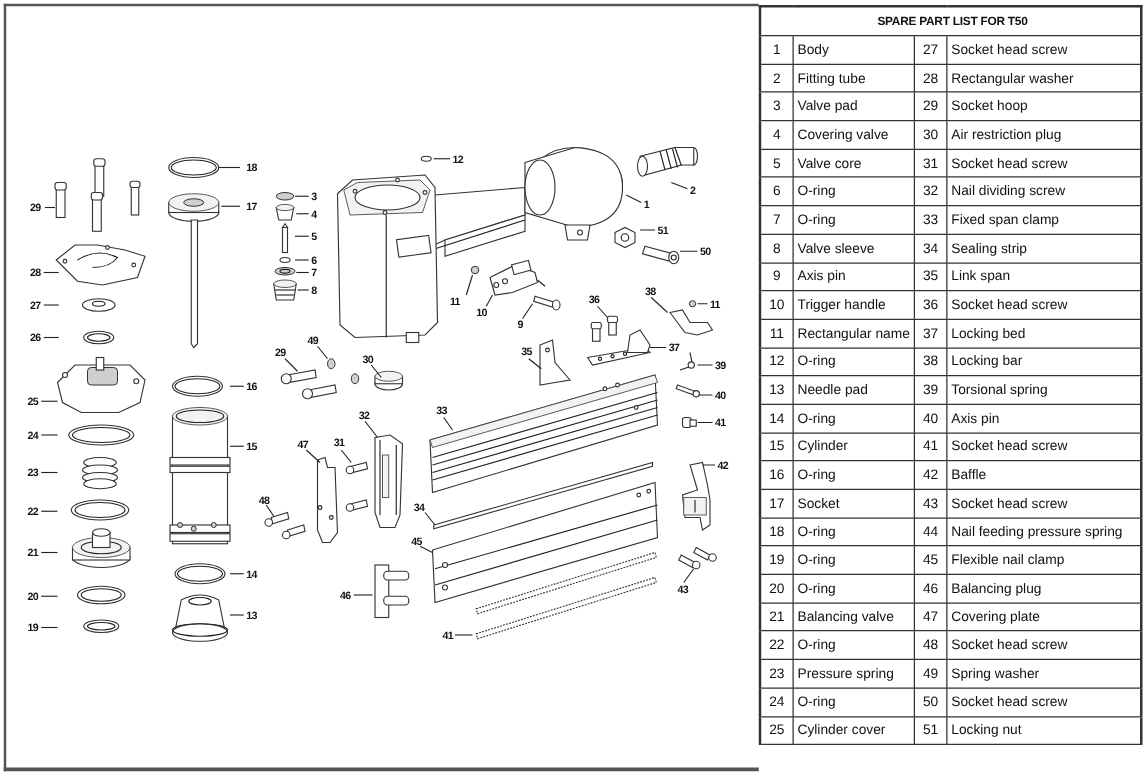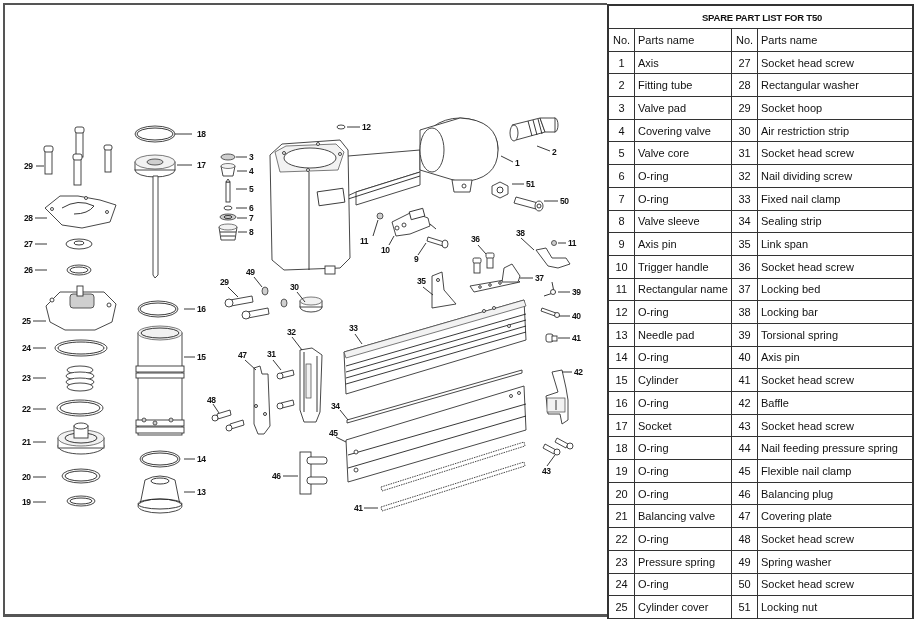--- a/index.html
+++ b/index.html
@@ -431,69 +431,63 @@
     <text class="lbl" x="560" y="204">50</text>
     <text class="lbl" x="526" y="187">51</text>
   </g>
 </svg>
 
 <table id="parts-table">
   <thead>
     <tr>
       <th class="title" colspan="4">SPARE PART LIST FOR T50</th>
     </tr>
-    <tr>
-      <td class="no">No.</td>
-      <td class="name1">Parts name</td>
-      <td class="no2">No.</td>
-      <td>Parts name</td>
-    </tr>
   </thead>
   <tbody id="parts-body">
       <tr>
         <td class="no">1</td>
-        <td class="name1">Axis</td>
+        <td class="name1">Body</td>
         <td class="no2">27</td>
         <td>Socket head screw</td>
       </tr>
       <tr>
         <td class="no">2</td>
         <td class="name1">Fitting tube</td>
         <td class="no2">28</td>
         <td>Rectangular washer</td>
       </tr>
       <tr>
         <td class="no">3</td>
         <td class="name1">Valve pad</td>
         <td class="no2">29</td>
         <td>Socket hoop</td>
       </tr>
       <tr>
         <td class="no">4</td>
         <td class="name1">Covering valve</td>
         <td class="no2">30</td>
-        <td>Air restriction strip</td>
+        <td>Air restriction plug</td>
       </tr>
       <tr>
         <td class="no">5</td>
         <td class="name1">Valve core</td>
         <td class="no2">31</td>
         <td>Socket head screw</td>
       </tr>
       <tr>
         <td class="no">6</td>
         <td class="name1">O-ring</td>
         <td class="no2">32</td>
         <td>Nail dividing screw</td>
       </tr>
       <tr>
         <td class="no">7</td>
         <td class="name1">O-ring</td>
         <td class="no2">33</td>
-        <td>Fixed nail clamp</td>
+        <td>Fixed span clamp</td>
       </tr>
       <tr>
         <td class="no">8</td>
         <td class="name1">Valve sleeve</td>
         <td class="no2">34</td>
         <td>Sealing strip</td>
       </tr>
       <tr>
         <td class="no">9</td>
         <td class="name1">Axis pin</td>

